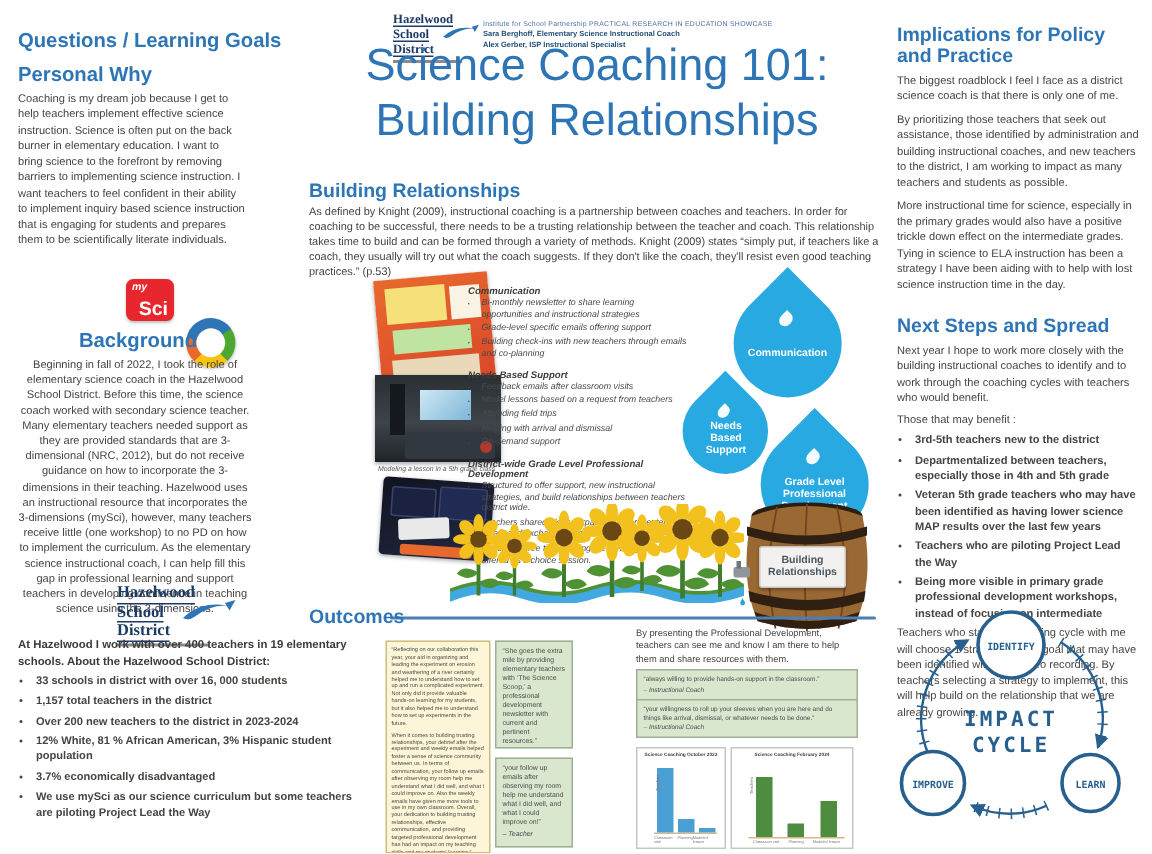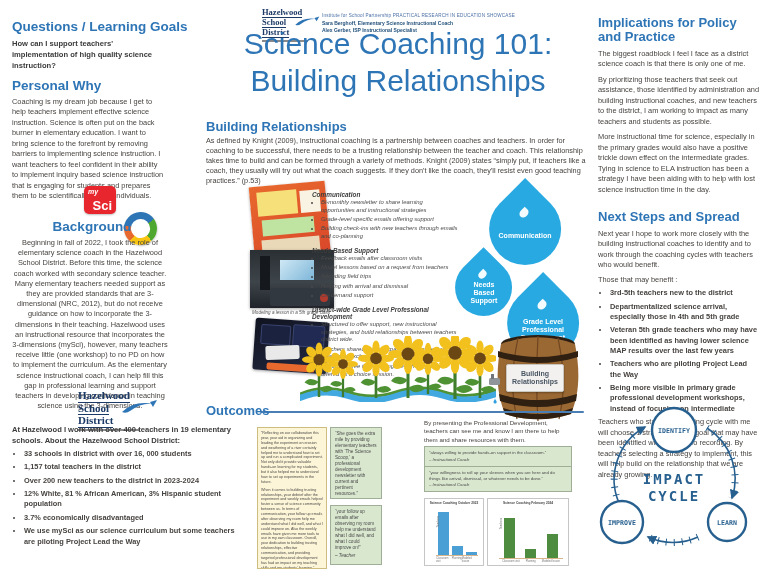--- a/index.html
+++ b/index.html
@@ -54,21 +54,20 @@
   .photo{position:absolute;box-shadow:0 1px 3px rgba(0,0,0,.35);}
   .caption{font-size:4.6px;font-style:italic;color:#555;}
 </style>
 </head>
 <body>
 
 <div id="poster">
 
   <div class="abs" style="left:12px;top:20px;width:225px;">
     <div class="sec-h">Questions / Learning Goals</div>
-    <div class="bold-txt" style="width:152px;margin-top:3px;">How can I support teachers' implementation of high quality science instruction?</div>
 
     <div class="sec-h" style="margin-top:8px;">Personal Why</div>
     <div class="body-txt" style="width:152px;margin-top:3px;">Coaching is my dream job because I get to help teachers implement effective science instruction. Science is often put on the back burner in elementary education. I want to bring science to the forefront by removing barriers to implementing science instruction. I want teachers to feel confident in their ability to implement inquiry based science instruction that is engaging for students and prepares them to be scientifically literate individuals.</div>
   </div>
 
   <div class="abs mysci" style="left:84px;top:186px;width:32px;height:28px;">
     <span class="my">my</span>
     <span class="sci">Sci</span>
   </div>
   <div class="abs ring" style="left:124px;top:184px;width:33px;height:33px;">
@@ -311,21 +310,21 @@
     <div class="sec-h sm">Implications for Policy and Practice</div>
     <div class="body-txt" style="margin-top:4px;">The biggest roadblock I feel I face as a district science coach is that there is only one of me.</div>
     <div class="body-txt" style="margin-top:5px;">By prioritizing those teachers that seek out assistance, those identified by administration and building instructional coaches, and new teachers to the district, I am working to impact as many teachers and students as possible.</div>
     <div class="body-txt" style="margin-top:5px;">More instructional time for science, especially in the primary grades would also have a positive trickle down effect on the intermediate grades. Tying in science to ELA instruction has been a strategy I have been aiding with to help with lost science instruction time in the day.</div>
 
     <div class="sec-h sm" style="margin-top:15px;">Next Steps and Spread</div>
     <div class="body-txt" style="margin-top:4px;">Next year I hope to work more closely with the building instructional coaches to identify and to work through the coaching cycles with teachers who would benefit.</div>
     <div class="body-txt" style="margin-top:4px;">Those that may benefit :</div>
     <ul class="blist">
       <li>3rd-5th teachers new to the district</li>
-      <li>Departmentalized science arrival, especially those in 4th and 5th grade</li>
+      <li>Departmentalized between teachers, especially those in 4th and 5th grade</li>
       <li>Veteran 5th grade teachers who may have been identified as having lower science MAP results over the last few years</li>
       <li>Teachers who are piloting Project Lead the Way</li>
       <li>Being more visible in primary grade professional development workshops, instead of focusing on intermediate</li>
     </ul>
     <div class="body-txt" style="margin-top:3px;">Teachers who start the coaching cycle with me will choose 1 strategy to hit a goal that may have been identified with data/video recording. By teachers selecting a strategy to implement, this will help build on the relationship that we are already growing.</div>
   </div>
 
   <svg class="abs" style="left:594px;top:398px;" width="172" height="168" viewBox="0 0 172 168">
     <defs>
       <marker id="arw" markerWidth="7" markerHeight="7" refX="5" refY="3" orient="auto">

